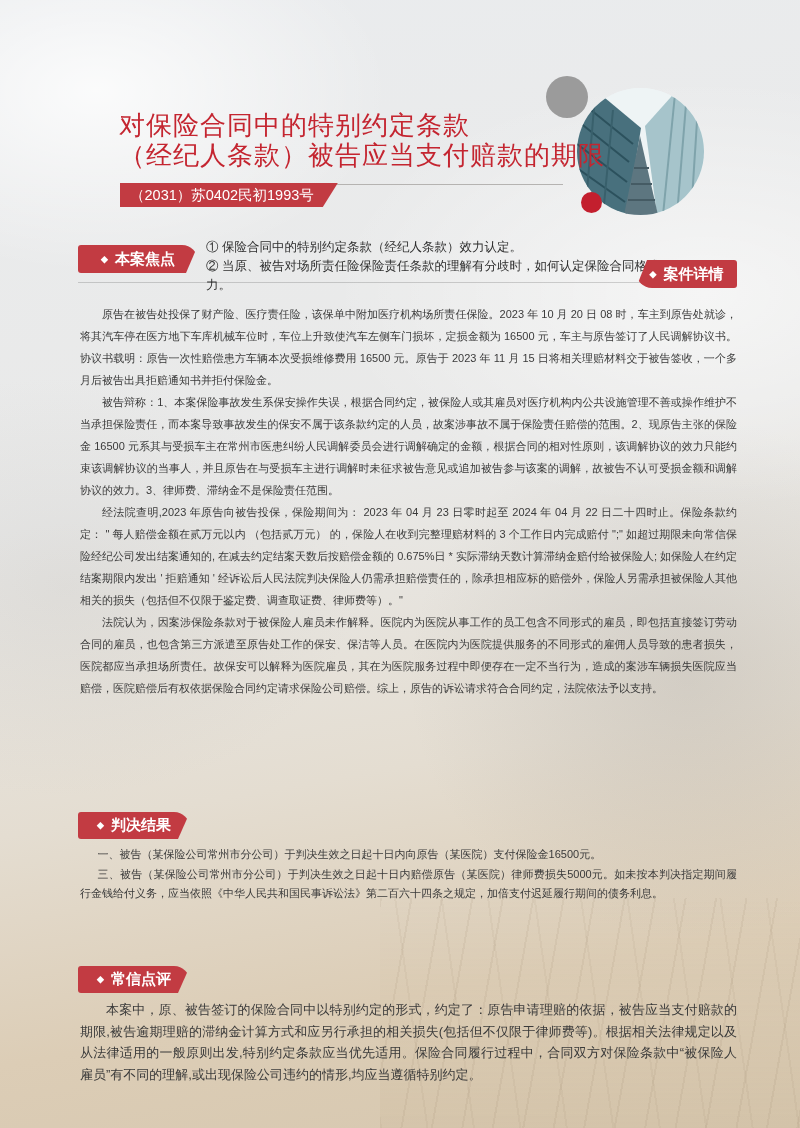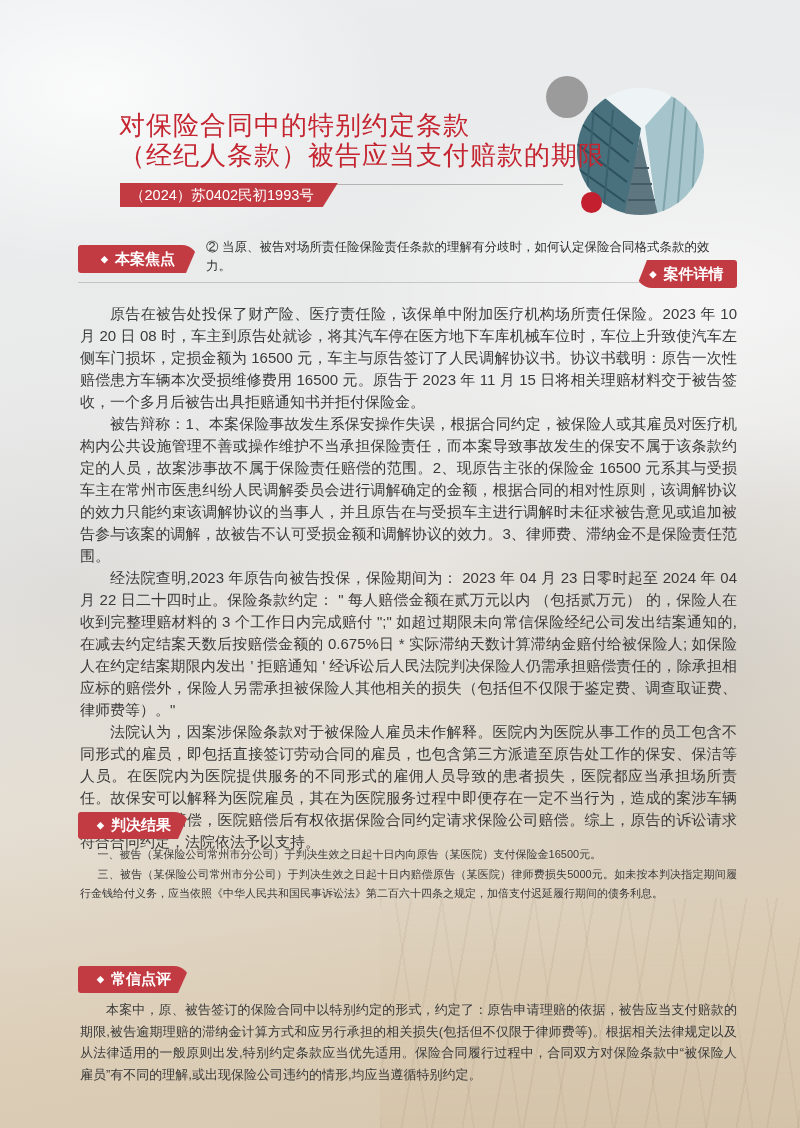--- a/index.html
+++ b/index.html
@@ -41,21 +41,21 @@
   .tag-details{left:636px;top:260px;width:101px;height:28px;border-radius:3px 3px 3px 16px;
     clip-path:polygon(11px 0,100% 0,100% 100%,0 100%);}
   .tag-judgment{left:78px;top:812px;width:112px;height:27px;}
   .tag-comment{left:78px;top:966px;width:112px;height:27px;}
 
   
   .focus-items{position:absolute;left:206px;top:238px;width:512px;font-size:12.5px;line-height:19px;color:#2e2e2e;}
   .focus-divider{position:absolute;left:78px;top:282px;width:659px;height:1px;background:rgba(0,0,0,0.16);}
 
   
-  .case-body{position:absolute;left:80px;top:303px;width:657px;font-size:15px;line-height:22px;
+  .case-body{position:absolute;left:80px;top:303px;width:657px;font-size:11px;line-height:22px;
     color:#3a3a3a;text-align:justify;}
   .case-body p{margin:0;text-indent:2em;}
   .judgment-items{position:absolute;left:80px;top:845px;width:657px;font-size:11px;line-height:19.5px;
     color:#3a3a3a;text-align:justify;}
   .judgment-items p{margin:0;text-indent:1.6em;}
   .commentary-text{position:absolute;left:80px;top:999px;width:657px;font-size:13px;line-height:21.5px;
     color:#3a3a3a;text-align:justify;margin:0;text-indent:2em;}
 </style>
 </head>
 <body>
@@ -82,27 +82,28 @@
       <polygon points="47,127 63,48 81,127" fill="#5d7680"></polygon>
       <line x1="57" y1="80" x2="72" y2="80" stroke="#455b64" stroke-width="2"></line>
       <line x1="54" y1="96" x2="75" y2="96" stroke="#455b64" stroke-width="2"></line>
       <line x1="51" y1="112" x2="78" y2="112" stroke="#455b64" stroke-width="2"></line>
     </svg>
   </div>
   <div class="red-dot"></div>
 
   <h1 class="title"><span>对保险合同中的特别约定条款</span><br><span>（经纪人条款）被告应当支付赔款的期限</span></h1>
   <div class="rule"></div>
-  <div class="badge">（2024）苏0402民初1993号</div>
+  <div class="badge">（2031）苏0402民初1993号</div>
 
   <div class="tag tag-cut-right tag-focus">
     <span class="diamond">◆</span>
     <span>本案焦点</span>
   </div>
   <div class="focus-items">
+    <div class="focus-item">① 保险合同中的特别约定条款（经纪人条款）效力认定。</div>
     <div class="focus-item">② 当原、被告对场所责任险保险责任条款的理解有分歧时，如何认定保险合同格式条款的效力。</div>
   </div>
   <div class="focus-divider"></div>
   <div class="tag tag-details">
     <span class="diamond">◆</span>
     <span>案件详情</span>
   </div>
 
   <div class="case-body">
     <p>原告在被告处投保了财产险、医疗责任险，该保单中附加医疗机构场所责任保险。2023 年 10 月 20 日 08 时，车主到原告处就诊，将其汽车停在医方地下车库机械车位时，车位上升致使汽车左侧车门损坏，定损金额为 16500 元，车主与原告签订了人民调解协议书。协议书载明：原告一次性赔偿患方车辆本次受损维修费用 16500 元。原告于 2023 年 11 月 15 日将相关理赔材料交于被告签收，一个多月后被告出具拒赔通知书并拒付保险金。</p>

